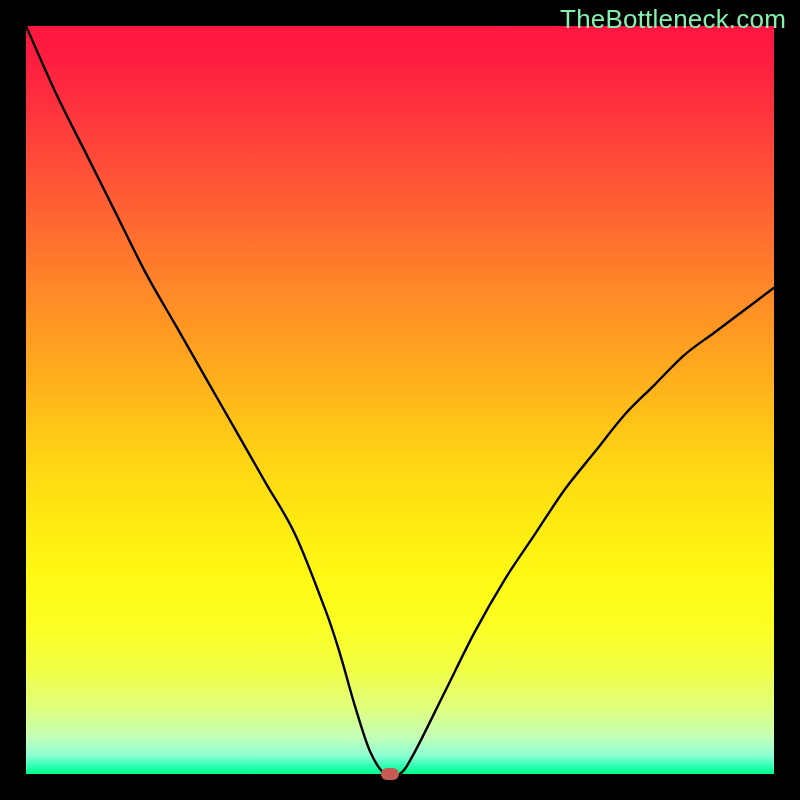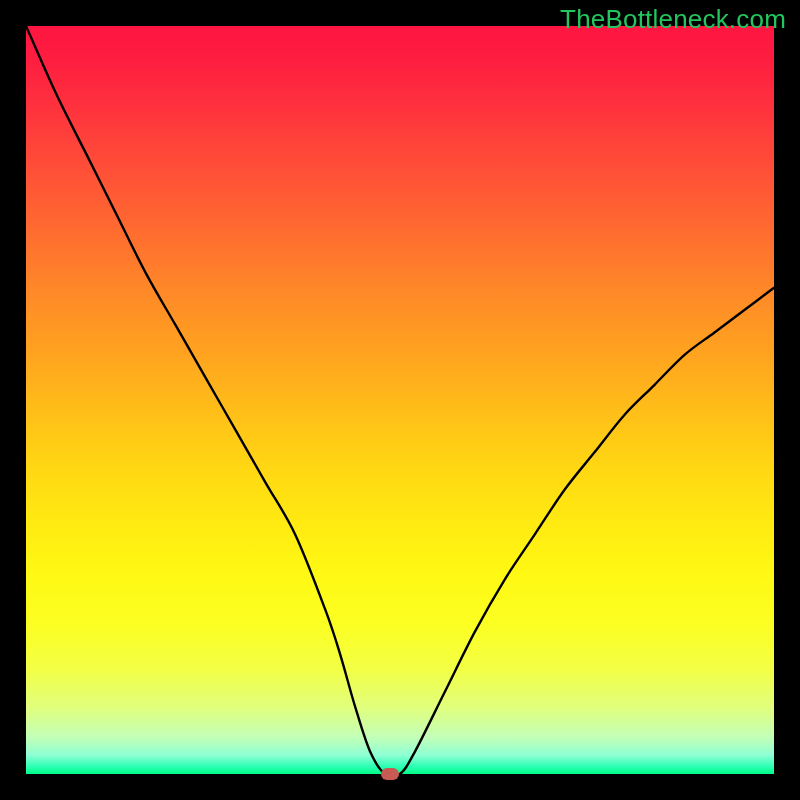--- a/index.html
+++ b/index.html
@@ -16,21 +16,21 @@
     width: 800px;
     height: 800px;
     background: #000;
   }
   .watermark {
     position: absolute;
     top: 4px;
     right: 14px;
     font-size: 26px;
     font-weight: 400;
-    color: #22c55e;
+    color: #86efac;
     letter-spacing: 0.2px;
     z-index: 10;
   }
   .plot-area {
     position: absolute;
     left: 26px;
     top: 26px;
     width: 748px;
     height: 748px;
     background: linear-gradient(to bottom,

